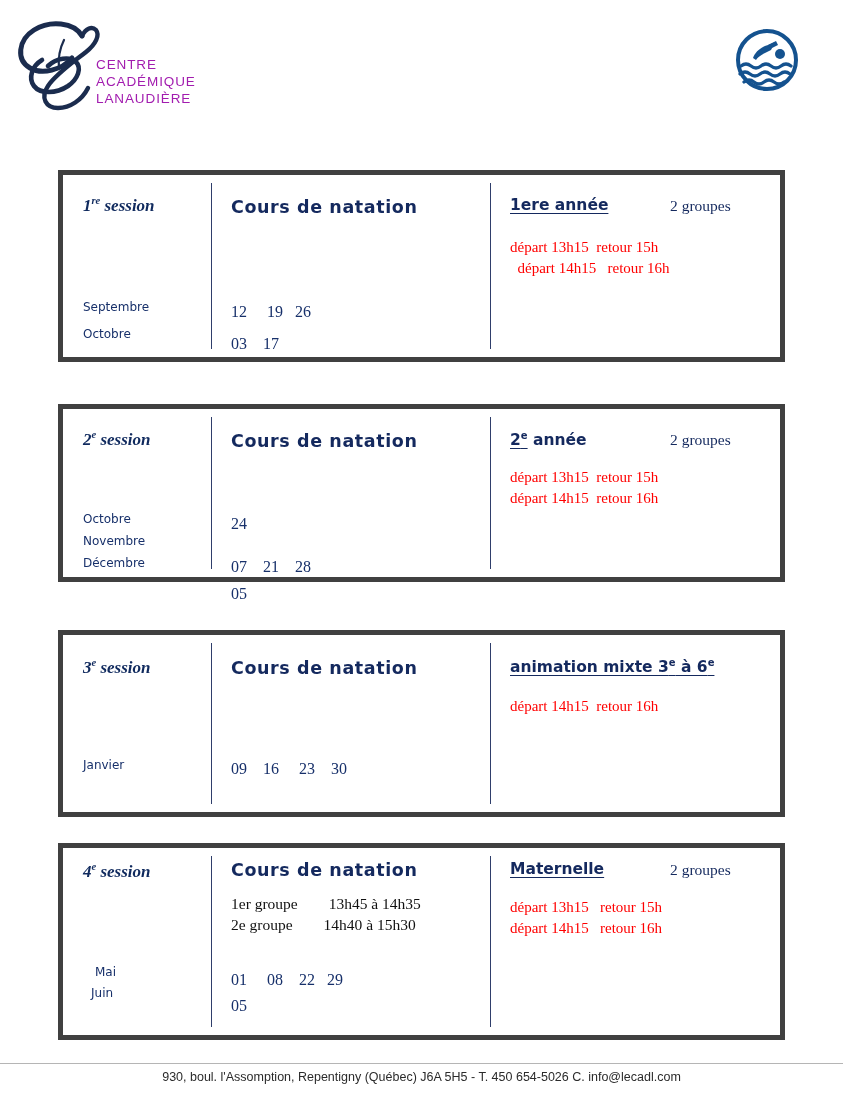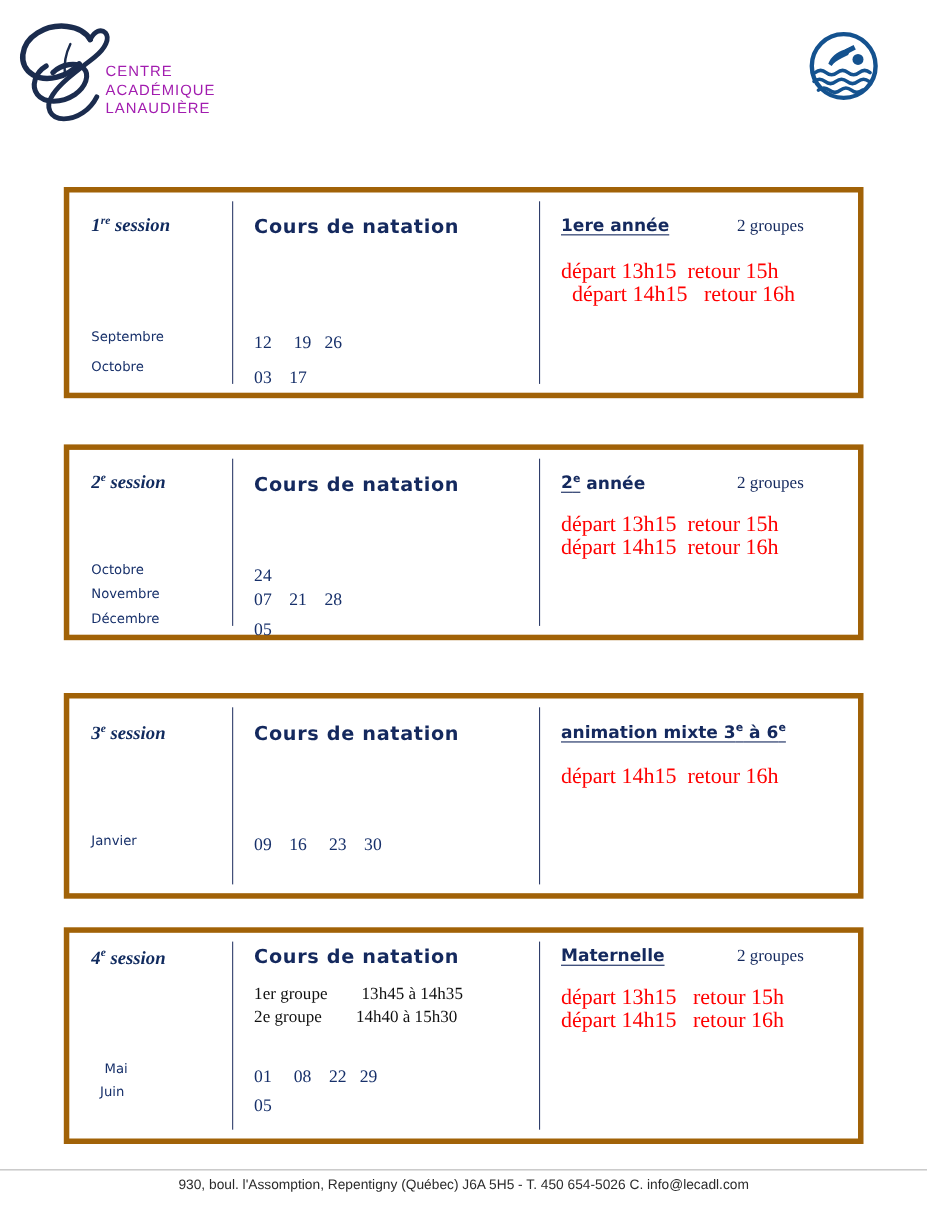--- a/index.html
+++ b/index.html
@@ -36,21 +36,21 @@
     letter-spacing:.5px;
   }
   .title .t2{letter-spacing:0px;}
 
   .swim-badge{position:absolute;left:735px;top:28px;width:64px;height:64px;}
 
   
   .block{
     position:absolute;
     left:58px;width:727px;
-    border:5px solid #a16207;
+    border:5px solid #404040;
     background:#ffffff;
     box-sizing:border-box;
   }
   .block-inner{position:relative;width:100%;height:100%;box-sizing:border-box;}
 
   .divider{
     position:absolute;top:8px;bottom:8px;width:1px;
     background:#2f3e6b;
   }
   .div1{left:148px;}
@@ -90,21 +90,21 @@
 
   .groupes{
     font-family:"Liberation Serif", serif;
     font-size:15.5px;
     color:#14295e;
     white-space:nowrap;
   }
 
   .times{
     font-family:"Liberation Serif", serif;
-    font-size:20px;
+    font-size:15px;
     color:#ff0000;
     line-height:21px;
     white-space:pre;
   }
 
   .month{
     font-family:"DejaVu Sans", sans-serif;
     font-size:12px;
     color:#17306a;
     white-space:nowrap;
@@ -221,21 +221,21 @@
           <span>session</span>
         </div>
         <div class="month" style="margin-top:62px;">Octobre</div>
         <div class="month" style="margin-top:8px;">Novembre</div>
         <div class="month" style="margin-top:8px;">Décembre</div>
       </div>
 
       <div class="col-b">
         <div class="cours" style="margin-top:22px;">Cours de natation</div>
         <div class="days" style="margin-top:64px;">24</div>
-        <div class="days" style="margin-top:4px;">07    21    28</div>
+        <div class="days" style="margin-top:25px;">07    21    28</div>
         <div class="days" style="margin-top:9px;">05</div>
       </div>
 
       <div class="col-c">
         <div style="margin-top:21px;position:relative;height:22px;">
           <span class="grade"><span class="u"><span>2</span><sup>e</sup></span><span> année</span></span>
           <span class="groupes" style="position:absolute;left:160px;top:1px;">2 groupes</span>
         </div>
         <div class="times" style="margin-top:15px;">départ 13h15  retour 15h
 départ 14h15  retour 16h</div>

